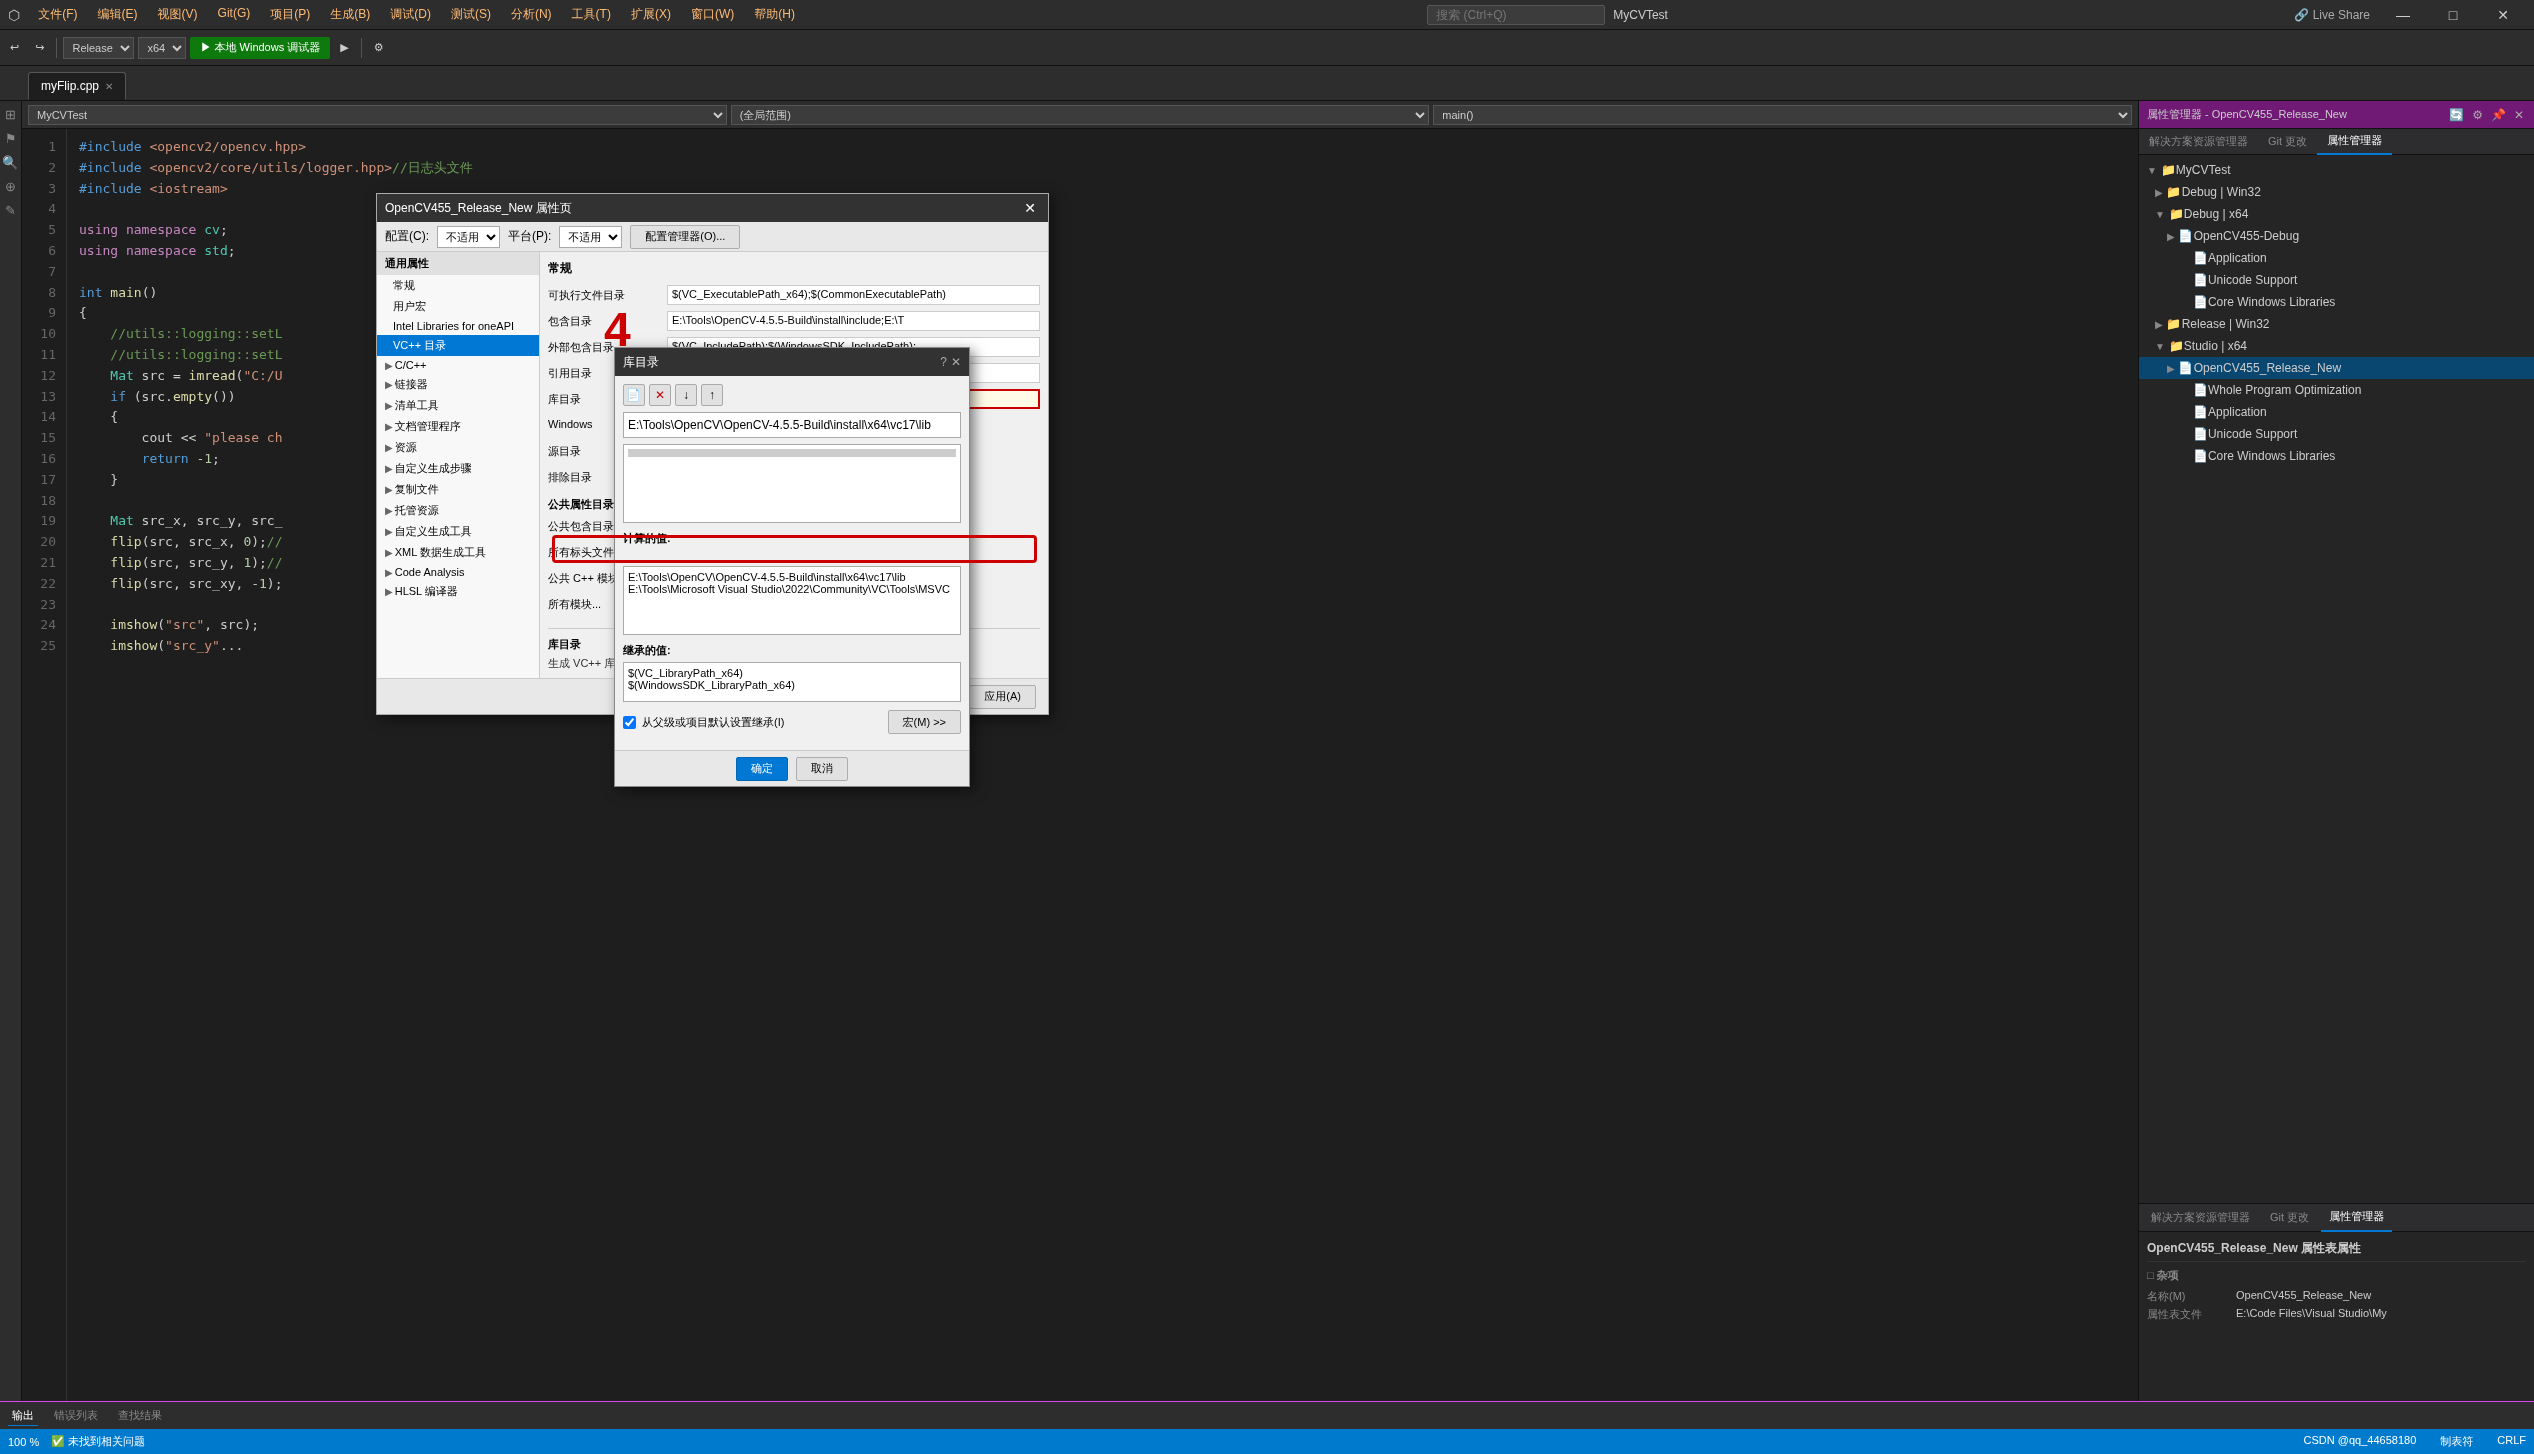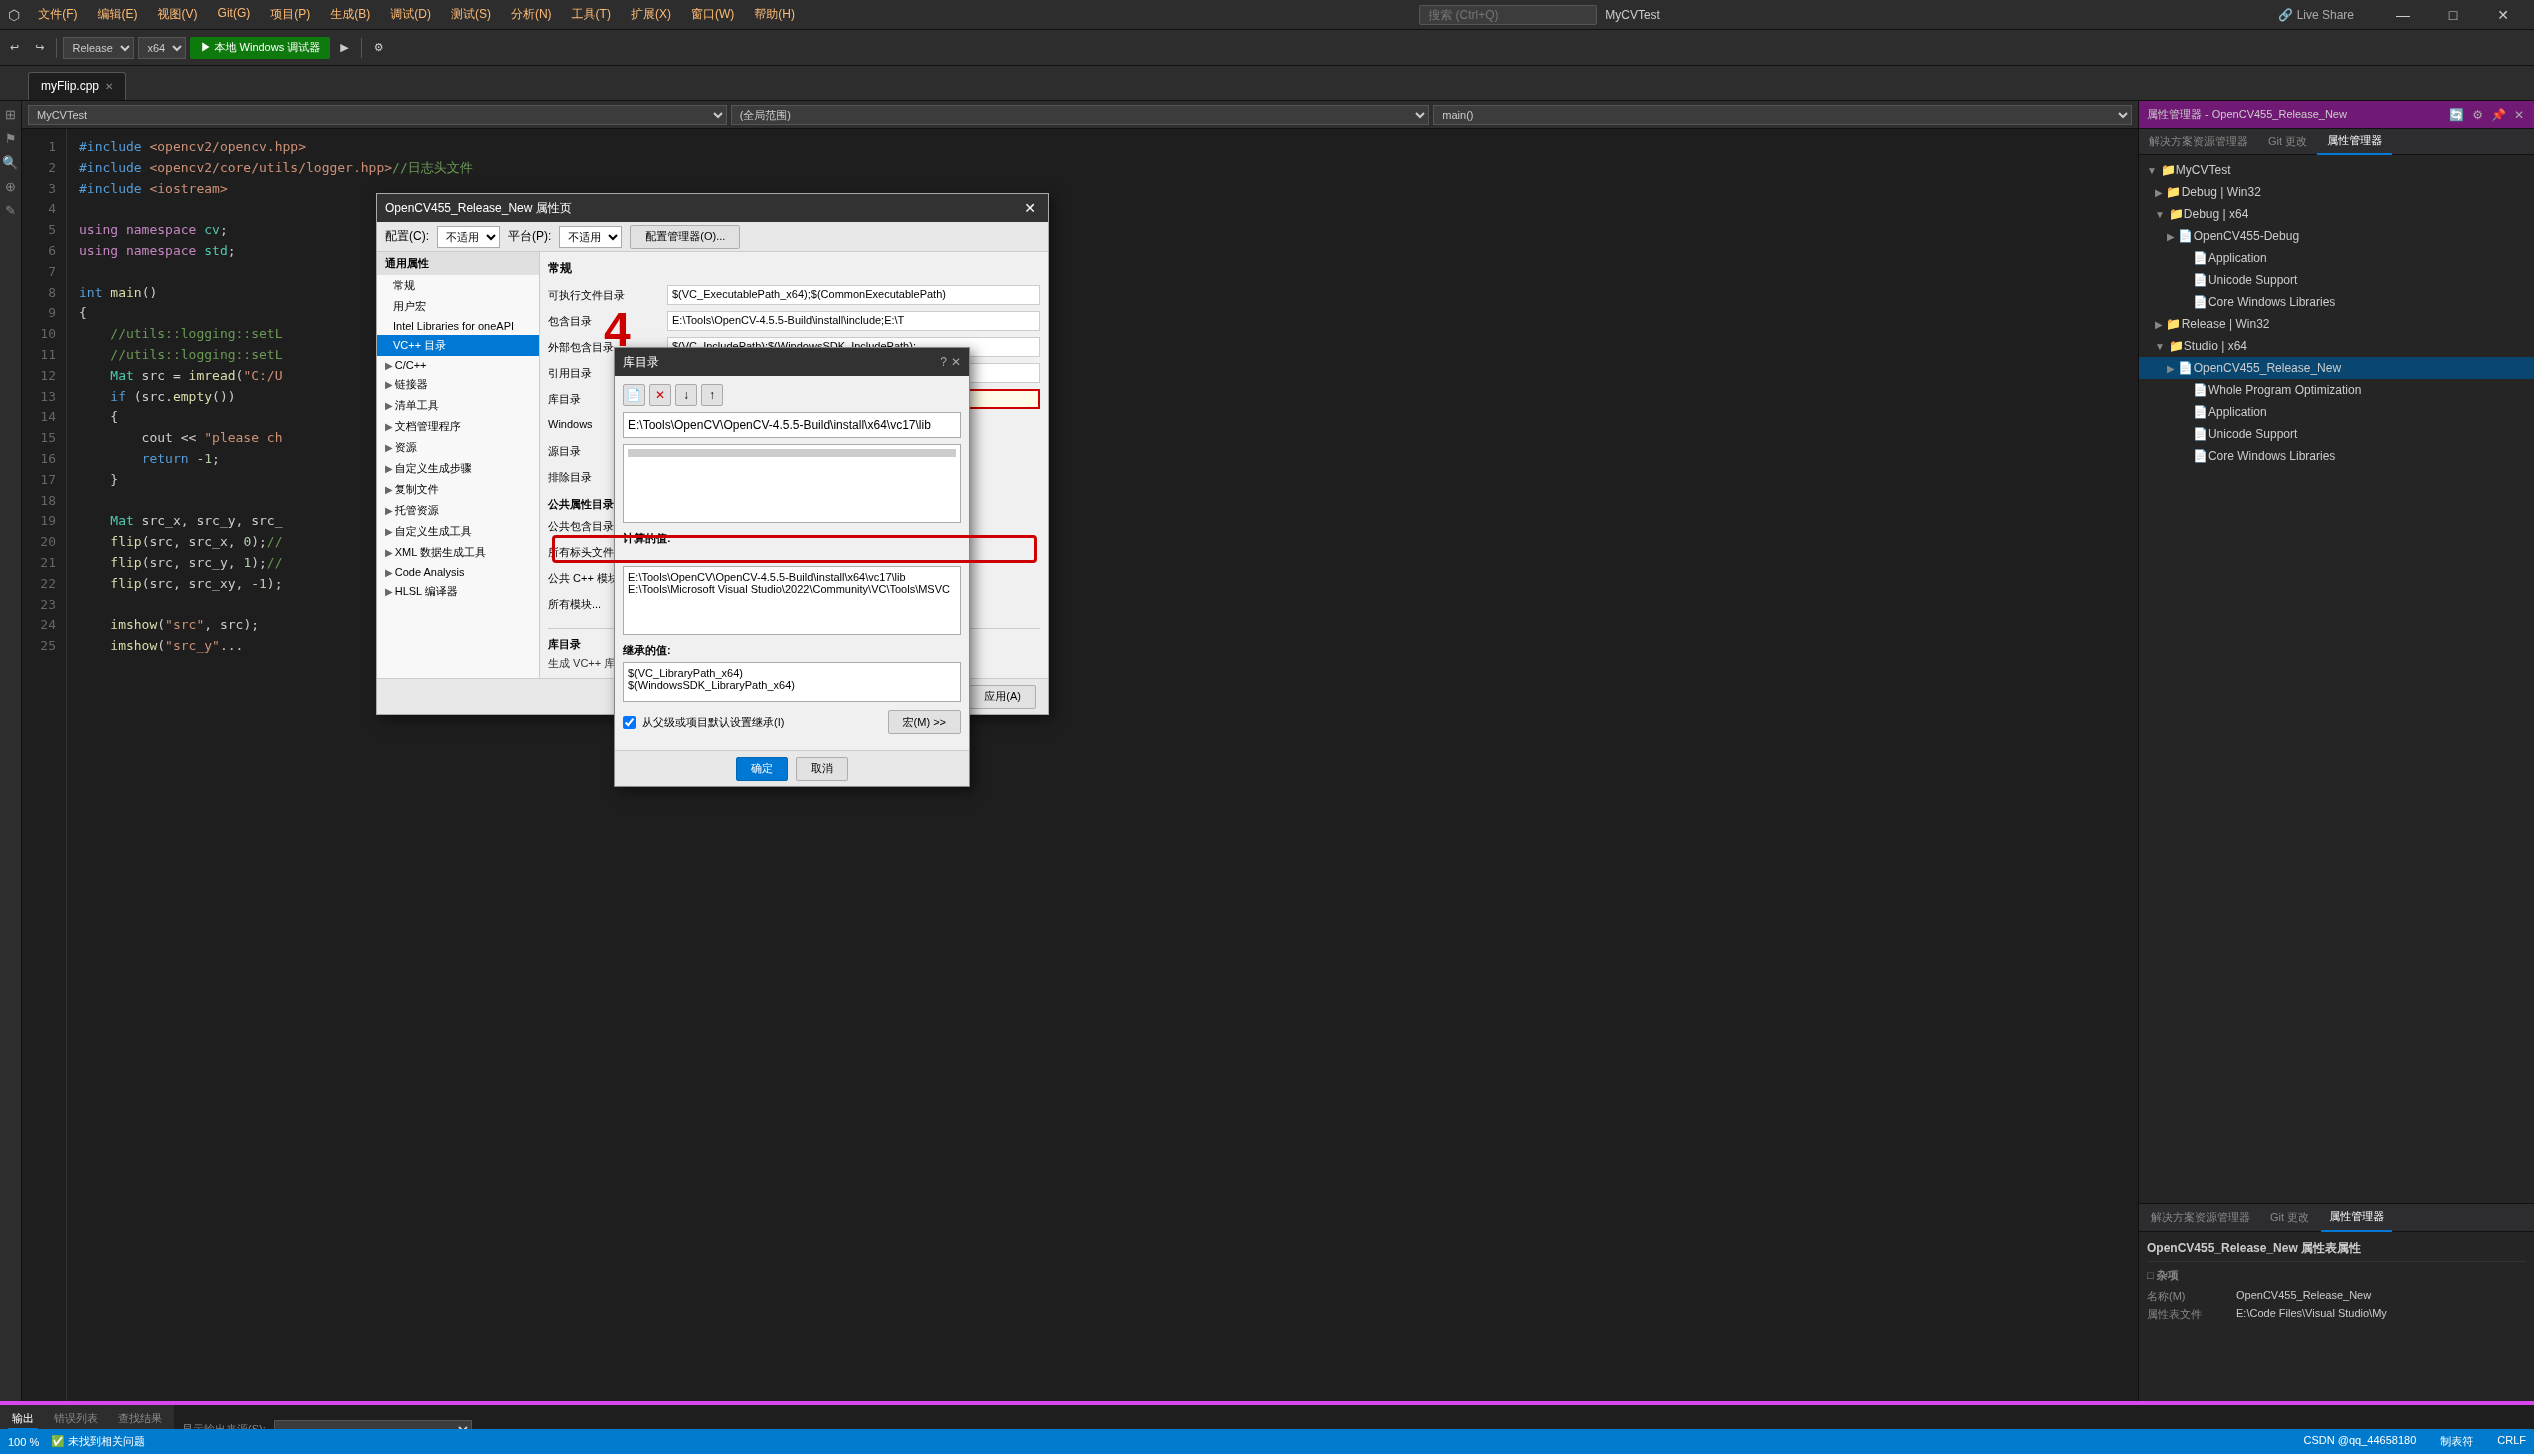--- a/index.html
+++ b/index.html
@@ -49,21 +49,21 @@
       border: 1px solid #555;
       border-radius: 2px;
       padding: 2px 8px;
       color: #ccc;
       width: 178px;
       font-size: 12px;
     }
     .title-bar-right {
       display: flex;
       align-items: center;
-      gap: 26px;
+      gap: 10px;
       font-size: 12px;
     }
     .title-bar-actions {
       display: flex;
       gap: 4px;
     }
     .title-action {
       width: 46px;
       height: 30px;
       display: flex;
@@ -291,23 +291,23 @@
     .tree-item.selected { background: #094771; }
     .tree-item .arrow { margin-right: 4px; font-size: 10px; color: #888; }
     .indent-1 { padding-left: 16px; }
     .indent-2 { padding-left: 28px; }
     .indent-3 { padding-left: 40px; }
 
     
     .bottom-area {
       height: 52px;
       background: #1e1e1e;
-      border-top: 4px solid #d946ef;
-      display: flex;
-      flex-direction: row;
+      border-top: 1px solid #d946ef;
+      display: flex;
+      flex-direction: column;
     }
     .bottom-tabs {
       height: 28px;
       background: #2d2d2d;
       display: flex;
       align-items: center;
       padding: 0 8px;
       gap: 12px;
       border-bottom: 1px solid #111;
       font-size: 11px;

